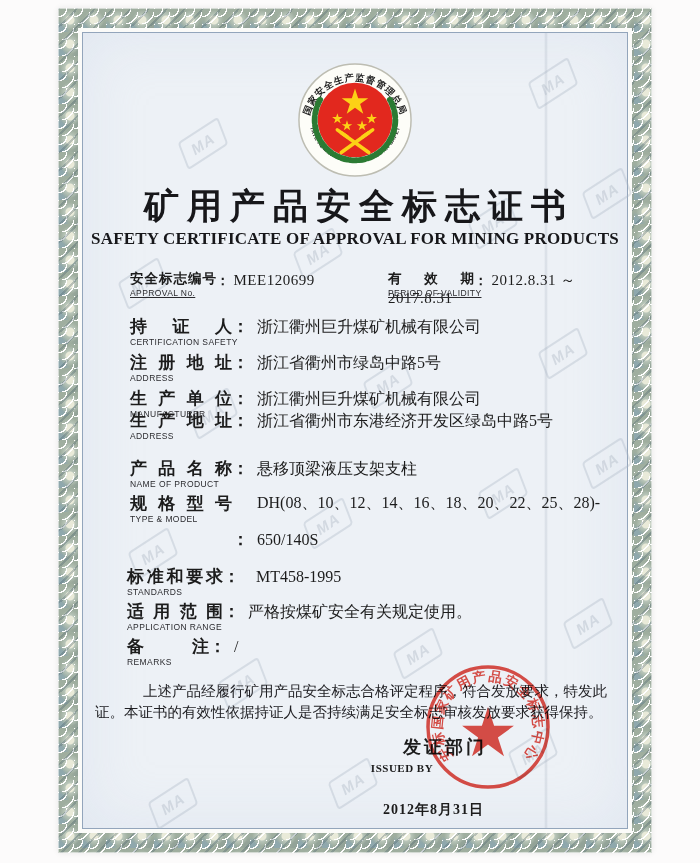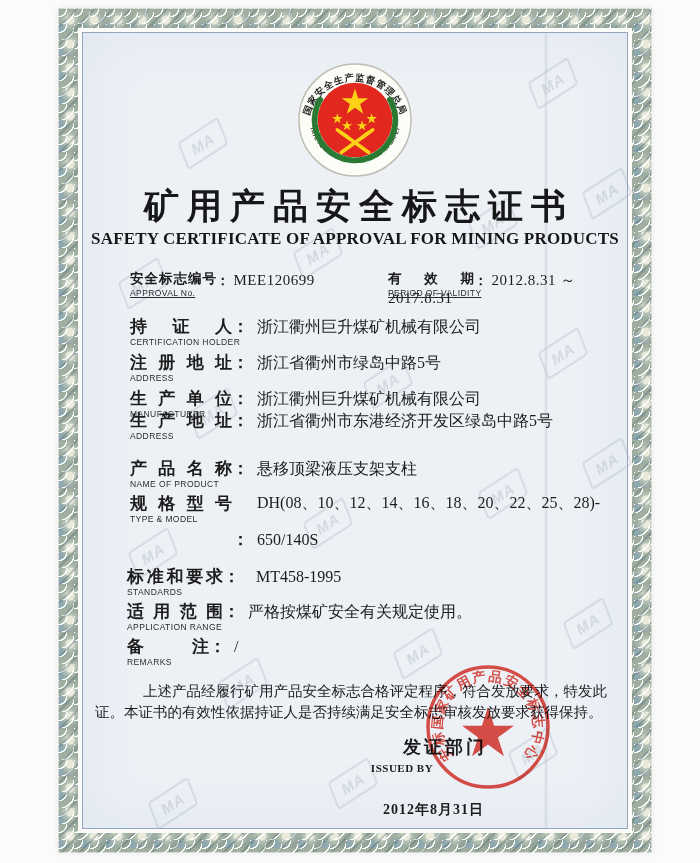--- a/index.html
+++ b/index.html
@@ -172,21 +172,21 @@
       <span class="lab">安全标志编号</span><span class="colon">：</span><span class="val">MEE120699</span>
       <span class="sub">APPROVAL No.</span>
       <span class="vgroup">
         <span class="lab">有 效 期</span><span class="colon">：</span><span class="val">2012.8.31 ～ 2017.8.31</span>
         <span class="sub">PERIOD OF VALIDITY</span>
       </span>
     </div>
 
     <div class="row" style="top:284px">
       <span class="lab">持证人</span><span class="colon">：</span><span class="val">浙江衢州巨升煤矿机械有限公司</span>
-      <span class="sub">CERTIFICATION HOLDER</span>
+      <span class="sub">CERTIFICATION SAFETY</span>
     </div>
     <div class="row" style="top:320px">
       <span class="lab">注册地址</span><span class="colon">：</span><span class="val">浙江省衢州市绿岛中路5号</span>
       <span class="sub">ADDRESS</span>
     </div>
     <div class="row" style="top:356px">
       <span class="lab">生产单位</span><span class="colon">：</span><span class="val">浙江衢州巨升煤矿机械有限公司</span>
       <span class="sub">MANUFACTURER</span>
     </div>
     <div class="row" style="top:378px">

